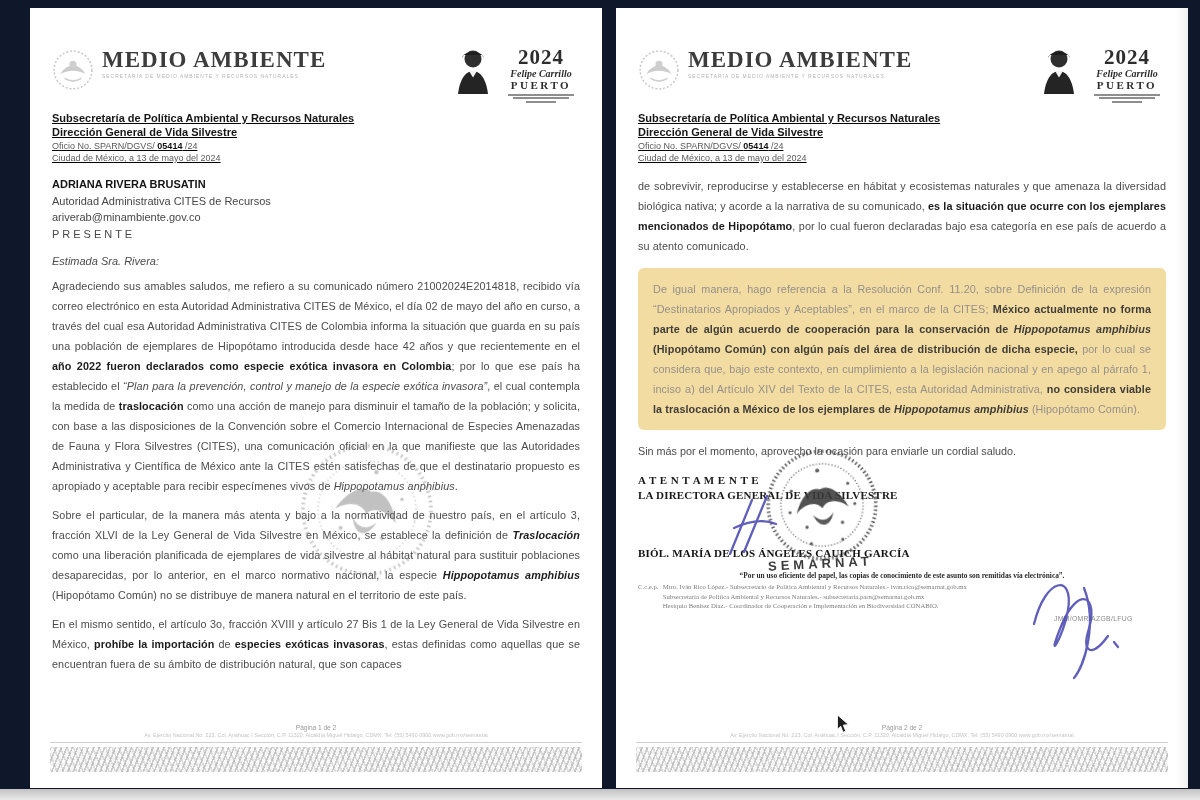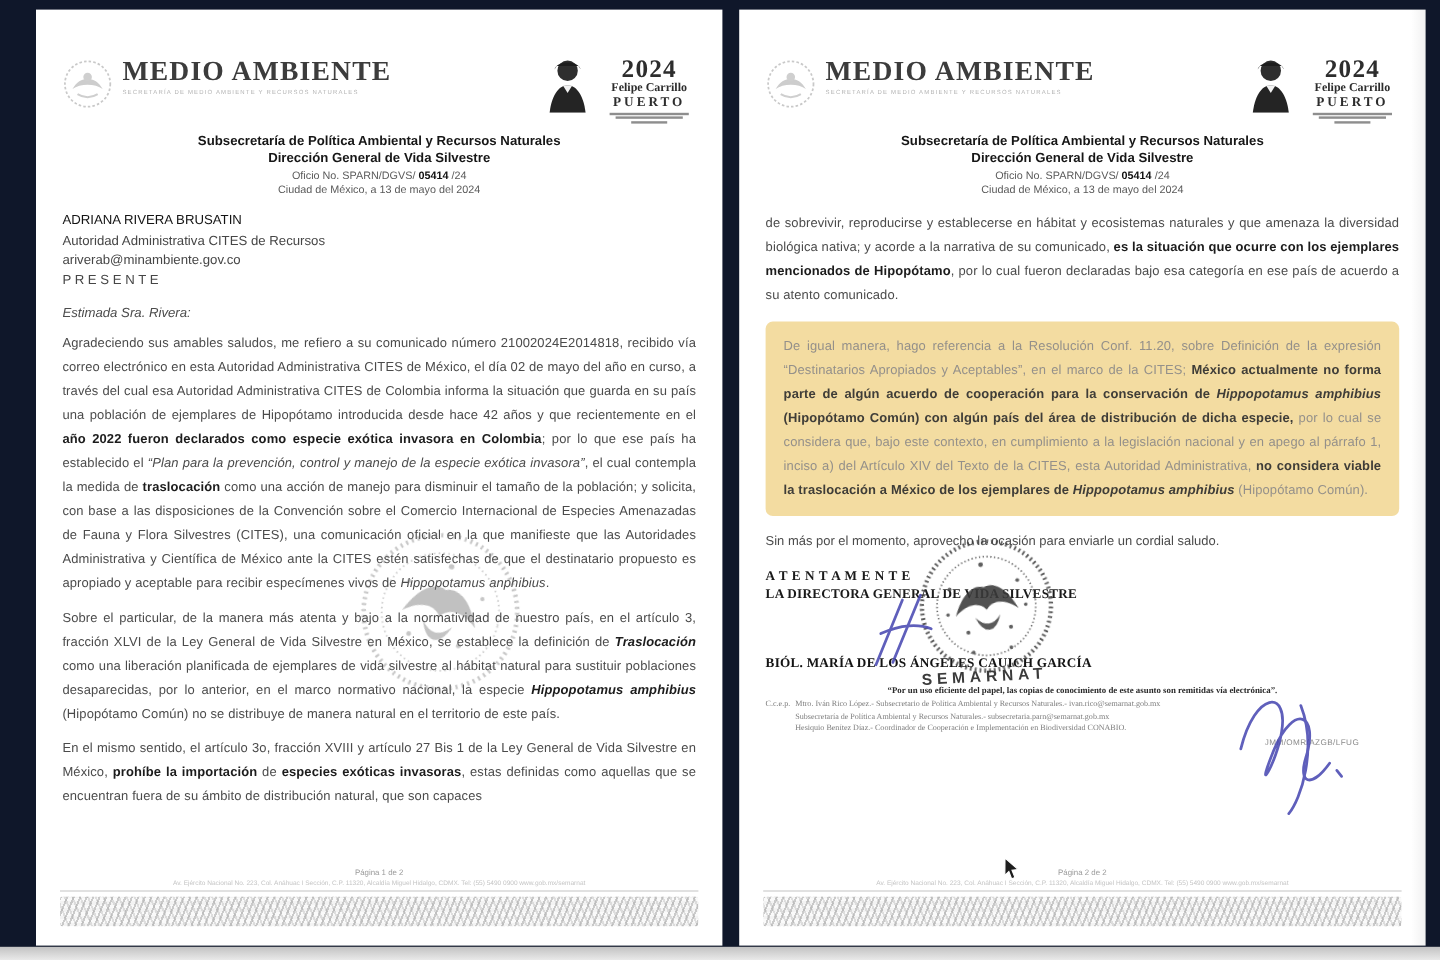--- a/index.html
+++ b/index.html
@@ -18,35 +18,35 @@
   .brand-row { display:flex; justify-content:space-between; align-items:flex-start; height:62px; }
   .brand-left { display:flex; align-items:flex-start; gap:8px; }
   .seal { width:42px; height:42px; margin-top:1px; }
   .brand-text .brand-name { font-family:"Liberation Serif", serif; font-weight:700; font-size:23px; letter-spacing:1px; color:#3c3c3c; line-height:1.05; }
   .brand-text .brand-sub { font-size:8px; transform:scale(.62); transform-origin:left top; letter-spacing:1.6px; color:#b4b4b4; white-space:nowrap; margin-top:2px; }
 
   .yearlogo { display:flex; gap:18px; align-items:flex-start; margin-right:6px; }
   .yearlogo .portrait { width:34px; height:46px; }
   .yl-text { text-align:center; font-family:"Liberation Serif", serif; color:#2d2d2d; }
   .yl-year { font-size:21px; font-weight:700; line-height:.95; letter-spacing:1px; }
-  .yl-name { font-size:10px; font-weight:700; line-height:1.1; }
+  .yl-name { font-size:10px; font-style:italic; font-weight:700; line-height:1.1; }
   .yl-puerto { font-size:11px; font-weight:700; letter-spacing:2.5px; line-height:1.15; }
   .yl-bars { margin:2px auto 0; width:66px; }
   .yl-bars div { height:2px; background:#8e8e8e; margin-bottom:1.5px; }
   .yl-bars div:nth-child(2){ width:86%; margin-left:7%; }
   .yl-bars div:nth-child(3){ width:46%; margin-left:27%; }
 
-  .office { text-align:center; margin-top:2px; line-height:1.25; }
+  .office { text-align:left; margin-top:2px; line-height:1.25;text-decoration:underline; }
   .office .o-bold { font-weight:700; font-size:11px; color:#161616; }
   .office .o-small { font-size:9px; color:#5a5a5a; margin-top:1px; }
   .office .o-num { font-weight:700; color:#111; }
 
   
   .recipient { margin-top:12px; font-size:11px; color:#464646; line-height:1.5; }
-  .recipient .r-name { font-weight:400; color:#141414; }
+  .recipient .r-name { font-weight:700; color:#141414; }
   .salutation { margin-top:13px; font-size:11px; font-style:italic; color:#4b4b4b; }
 
   .para { margin-top:9px; font-size:10.8px; line-height:20px; text-align:justify; color:#4b4b4b; letter-spacing:.1px; }
   .para .b, .b { font-weight:700; color:#1c1c1c; }
   .i { font-style:italic; }
 
   .highlight { margin-top:12px; background:#f3dca1; border-radius:6px; padding:11px 15px; font-size:10.8px; line-height:20px; text-align:justify; color:#94908a; letter-spacing:.1px; }
   .highlight .b { color:#3f3d38; }
 
   .closing { margin-top:15px; font-size:10.8px; color:#4b4b4b; }

